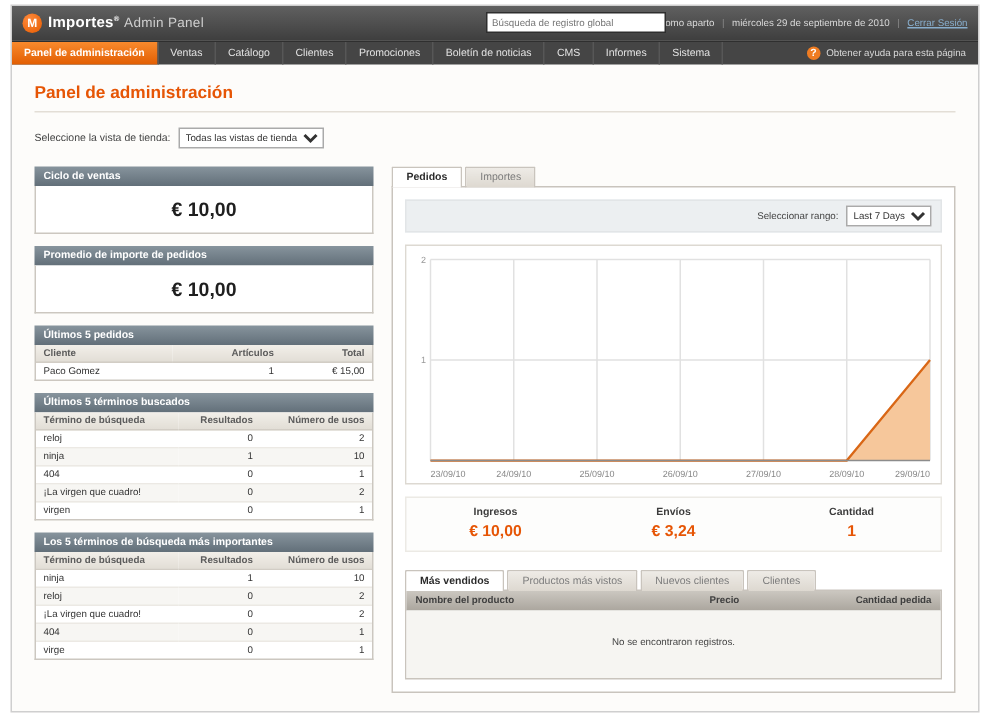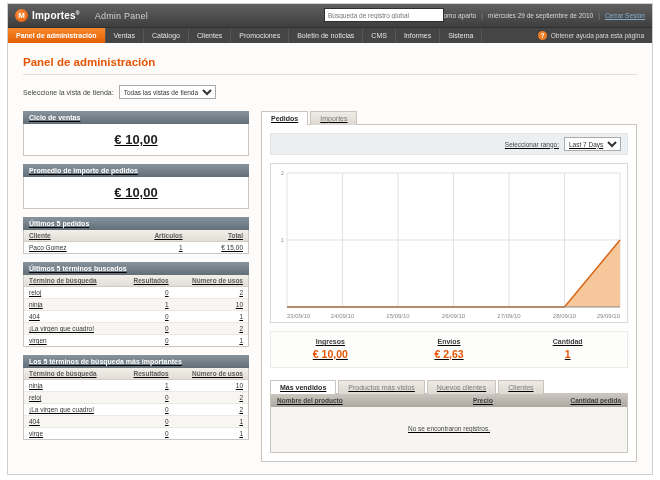--- a/index.html
+++ b/index.html
@@ -5,41 +5,41 @@
   * { box-sizing: border-box; margin: 0; padding: 0; }
   html, body { width: 660px; height: 480px; background: #ffffff; font-family: "Liberation Sans", sans-serif; }
   .window { margin: 3px 7px; width: 646px; height: 472px; border: 1px solid #cfcfcf; background: #fdfcfa; overflow: hidden; }
 
   
   .hdr { height: 23px; background: linear-gradient(#606060, #3e3e3e); display: flex; align-items: center; padding: 0 7px; position: relative; }
   .logo { display: flex; align-items: center; gap: 4px; cursor: pointer; }
   .logo-icon { width: 13px; height: 13px; border-radius: 50%; background: radial-gradient(circle at 35% 30%, #ff8a3c, #e55b00); color: #fff; font-size: 8px; font-weight: bold; display: flex; align-items: center; justify-content: center; flex: none; }
   .logo-text { color: #fff; font-size: 10px; font-weight: bold; letter-spacing: .2px; white-space: nowrap; }
   .logo-text sup { font-size: 5px; }
-  .logo-suffix { color: #cfcfcf; font-weight: normal; font-size: 9px; margin-left: 15px; }
+  .logo-suffix { color: #cfcfcf; font-weight: normal; font-size: 9px; margin-left: 3px; }
   .hdr-search { position: absolute; left: 316px; top: 4px; display: flex; }
   .hdr-search input { width: 120px; height: 14px; font-size: 6.5px; border: 1px solid #2e2e2e; padding: 0 3px; color: #555; font-family: inherit; }
   .hdr-session { margin-left: auto; display: flex; align-items: center; gap: 5px; font-size: 6.5px; color: #d8d8d8; white-space: nowrap; }
   .hdr-session .sep { color: #8a8a8a; }
   .hdr-session a { color: #88aecd; text-decoration: underline; cursor: pointer; }
 
   
   .nav { height: 16px; background: #454545; border-top: 1px solid #2f2f2f; display: flex; align-items: stretch; font-size: 7px; }
   .nav-item { display: flex; align-items: center; padding: 0 8px; color: #e3e3e3; border-right: 1px solid #575757; cursor: pointer; white-space: nowrap; }
   .nav-item.active { background: linear-gradient(#f98a2d, #e25e02); color: #fff; font-weight: bold; }
   .nav-help { margin-left: auto; display: flex; align-items: center; gap: 4px; padding: 0 8px; color: #d8d8d8; font-size: 6.5px; cursor: pointer; white-space: nowrap; }
   .help-icon { width: 9px; height: 9px; border-radius: 50%; background: #ef7c22; color: #fff; font-size: 7px; font-weight: bold; display: flex; align-items: center; justify-content: center; }
 
   
   .content { padding: 8px 15px; }
   .page-title { color: #e65505; font-size: 11.5px; font-weight: bold; margin: 5px 0 6px; }
   .title-rule { border: none; border-top: 1px solid #e3ded6; margin-bottom: 10px; }
   .store-row { display: flex; align-items: center; gap: 5px; font-size: 7px; color: #444; margin-bottom: 12px; }
   select { font-size: 6.5px; height: 14px; border: 1px solid #aaa; background: #fff; font-family: inherit; color: #333; }
-  .cols { display: flex; gap: 12px; text-decoration: underline; }
+  .cols { display: flex; gap: 12px; }
   .col-left { width: 226px; flex: none; }
   .col-right { flex: 1; min-width: 0; }
 
   
   .panel { margin-bottom: 8px; }
   .panel-head { background: linear-gradient(#87949d, #626f79); color: #fff; font-size: 7px; font-weight: bold; padding: 3px 6px; }
   .panel-body { border: 1px solid #ccc7c0; border-top: none; background: #fff; }
   .big-val { text-align: center; font-weight: bold; font-size: 13px; color: #1f1f1f; padding: 8px 0; }
   table { width: 100%; border-collapse: collapse; font-size: 6.5px; }
   thead th { background: linear-gradient(#f2efe9, #e2ded6); color: #5c5c5c; text-align: left; font-weight: bold; padding: 2px 5px; border-bottom: 1px solid #d2cdc5; }
@@ -284,21 +284,21 @@
               </svg>
           </div>
 
           <div class="stats">
             <div class="stat">
               <div class="stat-label">Ingresos</div>
               <div class="stat-value">€ 10,00</div>
             </div>
             <div class="stat">
               <div class="stat-label">Envíos</div>
-              <div class="stat-value">€ 2,63</div>
+              <div class="stat-value">€ 3,24</div>
             </div>
             <div class="stat">
               <div class="stat-label">Cantidad</div>
               <div class="stat-value">1</div>
             </div>
           </div>
 
           <div class="tabs">
             <div class="tab active">Más vendidos</div>
             <div class="tab">Productos más vistos</div>

